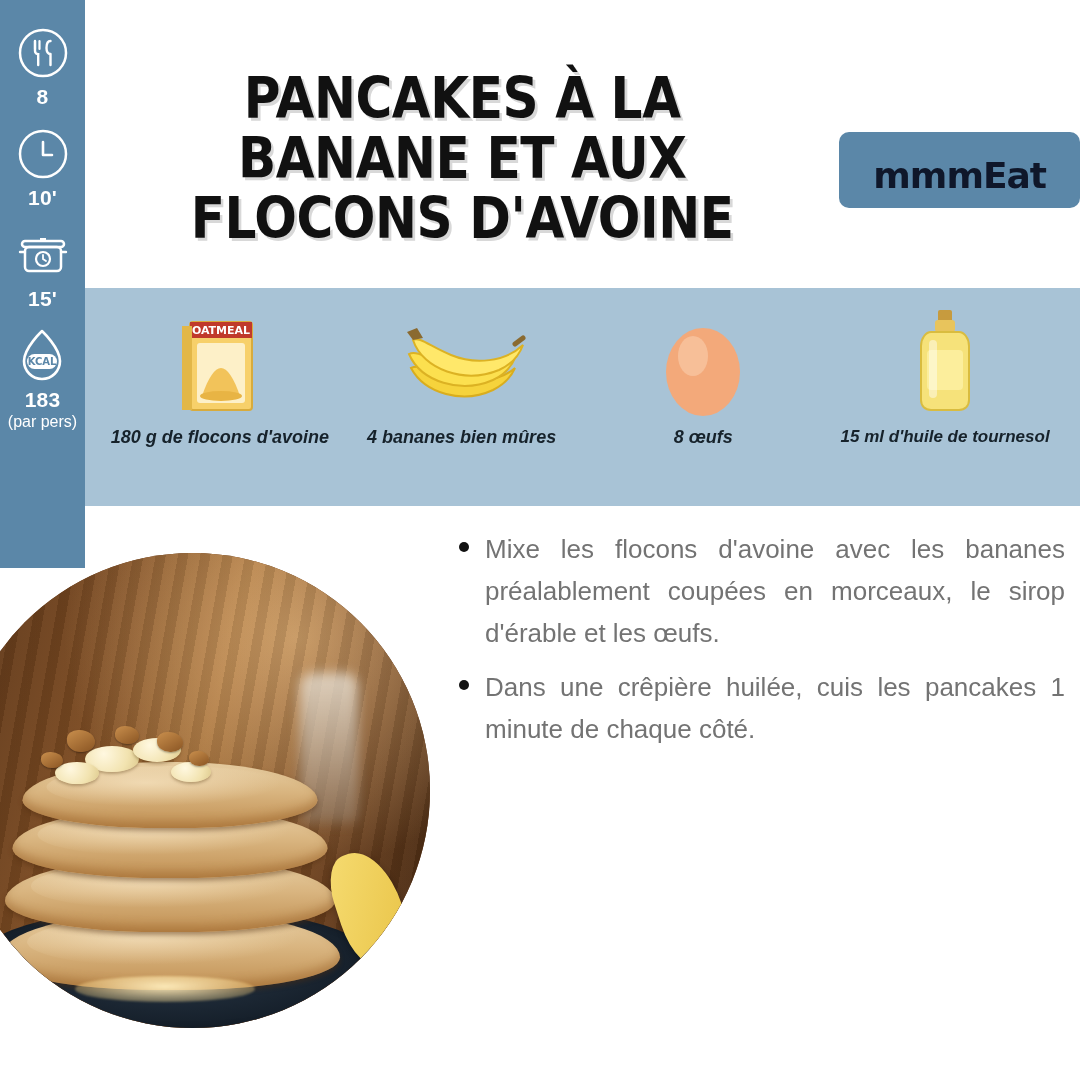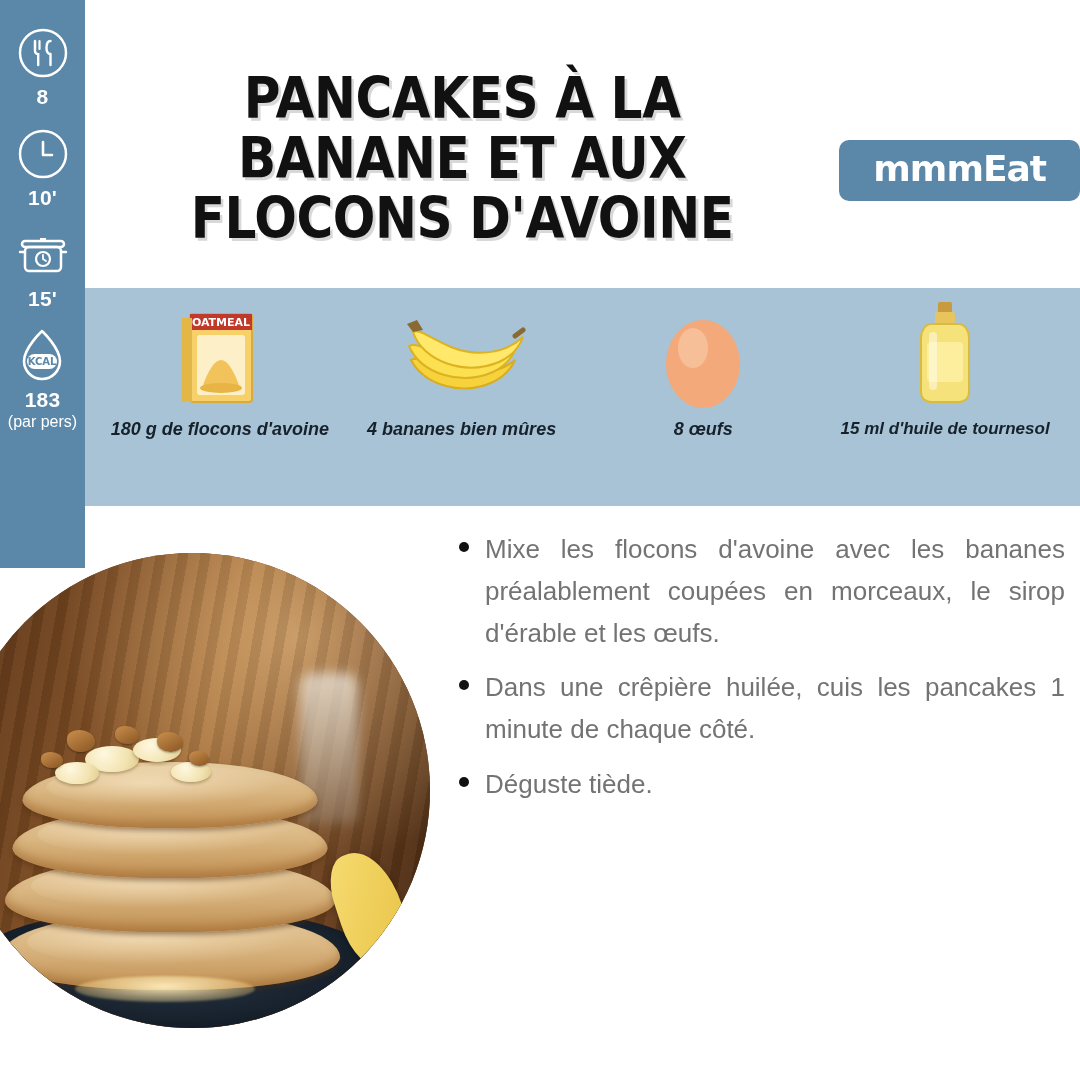--- a/index.html
+++ b/index.html
@@ -72,40 +72,40 @@
     color: #111111;
     text-transform: uppercase;
     transform: scaleX(0.88);
     text-shadow: 3px 3px 0 #d8d8d8;
     max-width: 900px;
   }
   .brand {
     margin-top: 22px;
     background: #5b87a8;
     border-radius: 10px;
-    padding: 11px 34px 14px;
-    color: #ffffff;
+    padding: 26px 34px 14px;
+    color: #0f172a;
     font-family: "DejaVu Sans", sans-serif;
     font-weight: bold;
     font-size: 36px;
     letter-spacing: -1px;
     line-height: 1;
     text-align: center;
   }
 
   
   .ing-strip {
     position: absolute;
     left: 85px; top: 288px;
     width: 995px; height: 218px;
     background: #a8c3d6;
     display: flex;
     align-items: flex-start;
     justify-content: space-between;
-    padding: 12px 14px 0 14px;
+    padding: 20px 14px 0 14px;
   }
   .ing {
     flex: 1 1 0;
     display: flex;
     flex-direction: column;
     align-items: center;
     text-align: center;
     padding: 0 4px;
   }
   .ing-art { height: 108px; display: flex; align-items: flex-end; justify-content: center; }
@@ -348,24 +348,20 @@
   </div>
 
   <div class="steps">
     <div class="step">
       <span class="bullet"></span>
       <span class="step-text">Mixe les flocons d'avoine avec les bananes préalablement coupées en morceaux, le sirop d'érable et les œufs.</span>
     </div>
     <div class="step">
       <span class="bullet"></span>
       <span class="step-text">Dans une crêpière huilée, cuis les pancakes 1 minute de chaque côté.</span>
-    </div>
-    <div class="step">
-      <span class="bullet"></span>
-      <span class="step-text">Déguste tiède.</span>
     </div>
   </div>
 
   <div class="photo">
     <div class="photo-inner">
       <div class="bg-wood"></div>
       <div class="bg-stripes"></div>
       <div class="blur-bottle"></div>
       <div class="plate"></div>
       <div class="stack">

